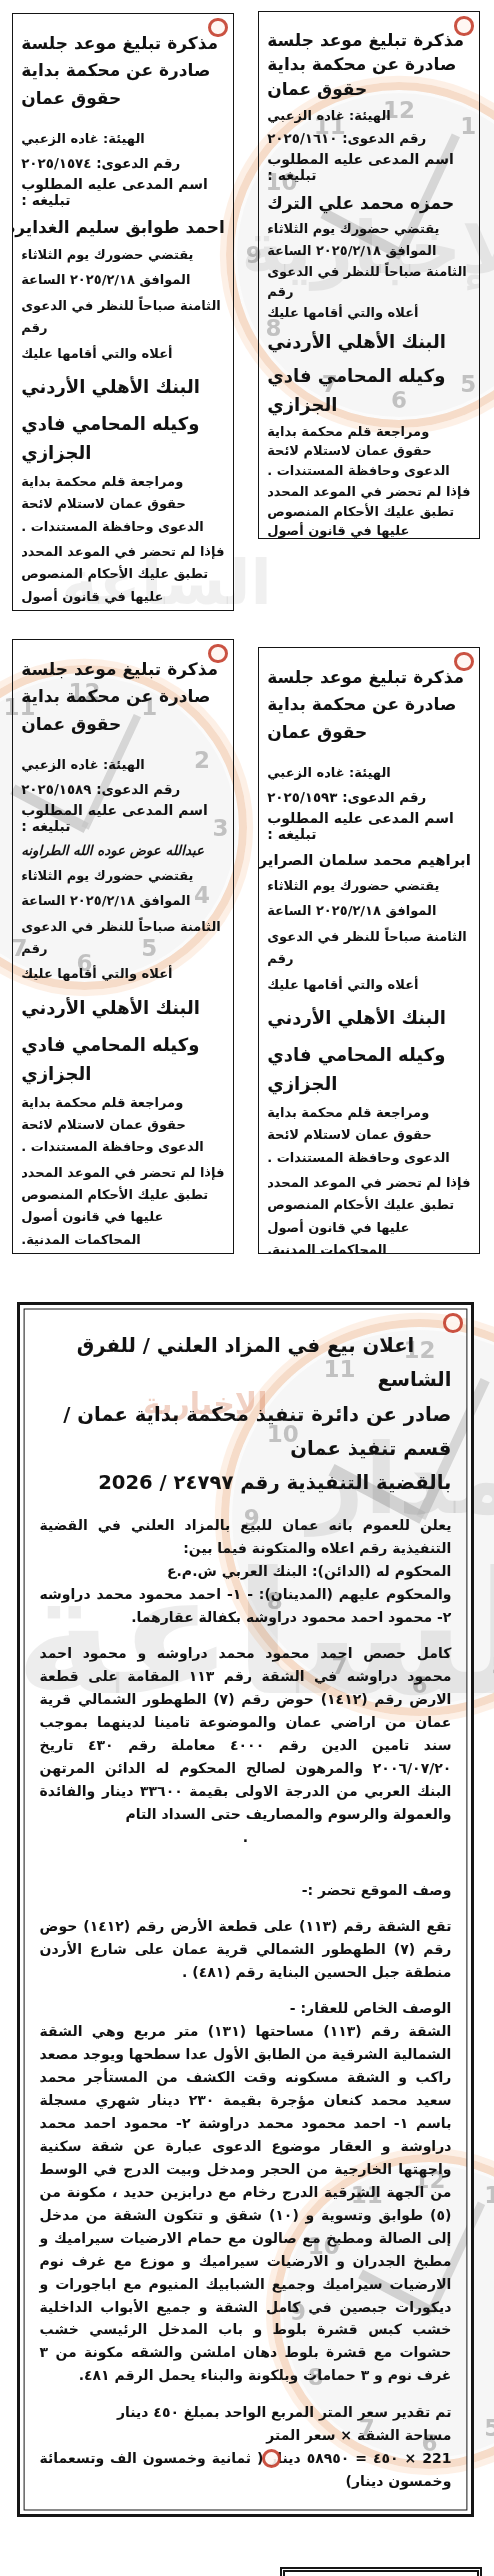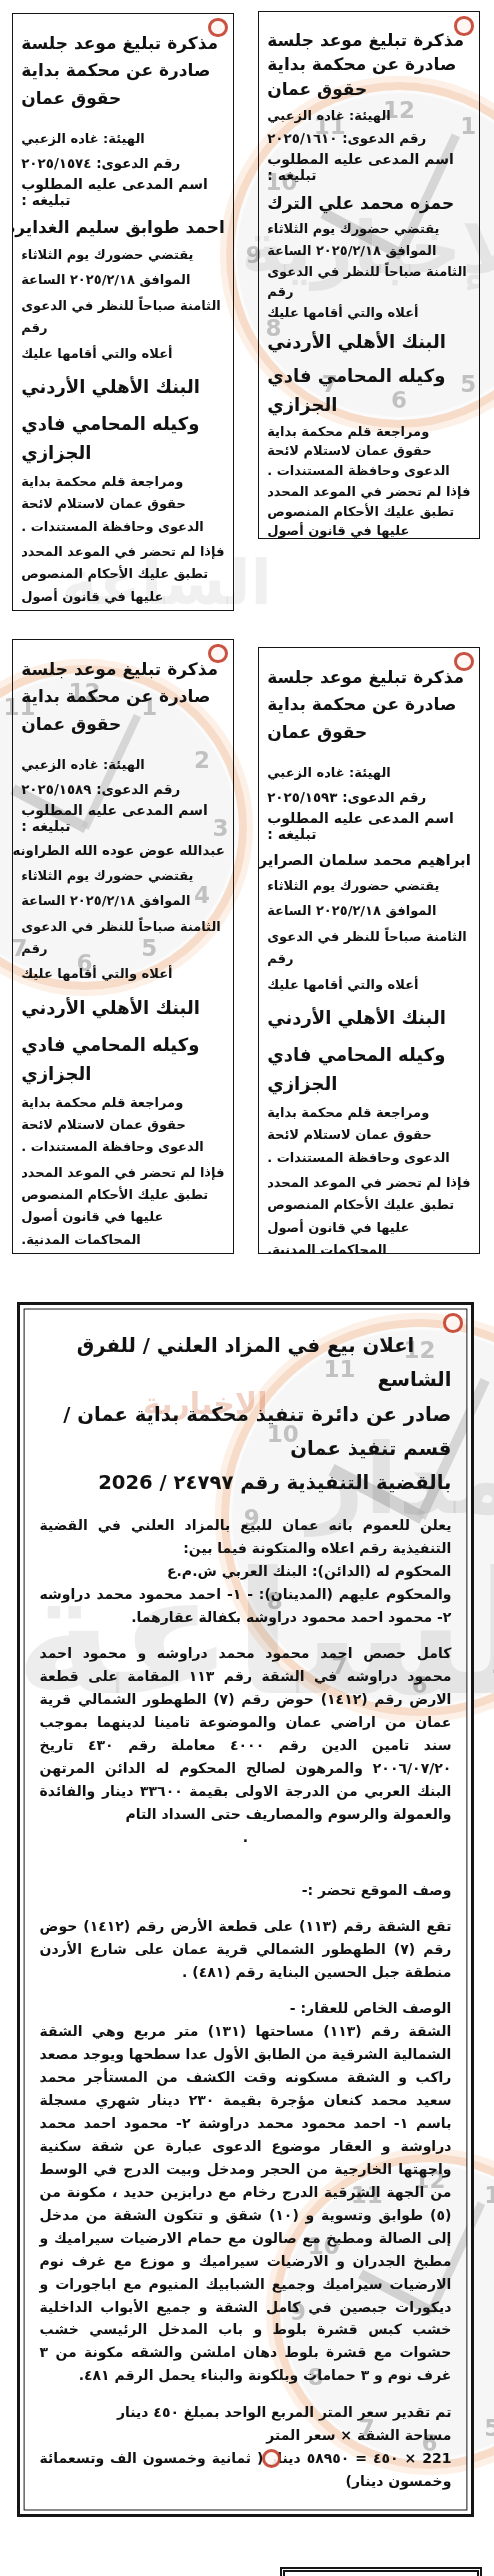--- a/index.html
+++ b/index.html
@@ -36,21 +36,21 @@
   .fancy{border:5.2px double #151515;}
   .logo-badge{position:absolute;width:13.4px;height:13.4px;border-radius:50%;
     border:3.6px solid #c5402e;background:#fff7f2;opacity:.9;z-index:2;}
   
   .summons{padding:15.5px 8.2px 5.2px;text-align:left;}
   .summons .title{font-size:17px;line-height:1.62;margin:0;}
   .summons .meta{font-size:13px;line-height:1.75;margin:16px 0 0;}
   .summons .case{font-size:13.4px;margin:5.2px 0 0;}
   .summons .label{font-size:14px;margin:5.2px 0 0;}
   .summons .name{font-size:17px;line-height:1.5;margin:7.2px 0 3.1px;white-space:nowrap;}
-  .summons .name-sm{font-size:13.4px;}
+  .summons .name-sm{font-size:13.4px;font-style:italic;}
   .summons .name-md{font-size:15px;}
   .summons .body{font-size:13px;line-height:1.72;margin:3.1px 0 0;}
   .summons .big{font-size:18px;line-height:1.6;margin:8.2px 0 2.1px;}
   .pos-tl{left:13px;top:13px;width:222px;height:598px;}
   .pos-tr{left:259px;top:11.3px;width:222px;height:528px;}
   .pos-ml{left:13px;top:639px;width:222px;height:615px;}
   .pos-mr{left:259px;top:647px;width:222px;height:607px;}
   .compact .title{line-height:1.45;}
   .compact .body{line-height:1.5;margin-top:2.1px;}
   .compact .meta{line-height:1.55;margin-top:4.1px;}

